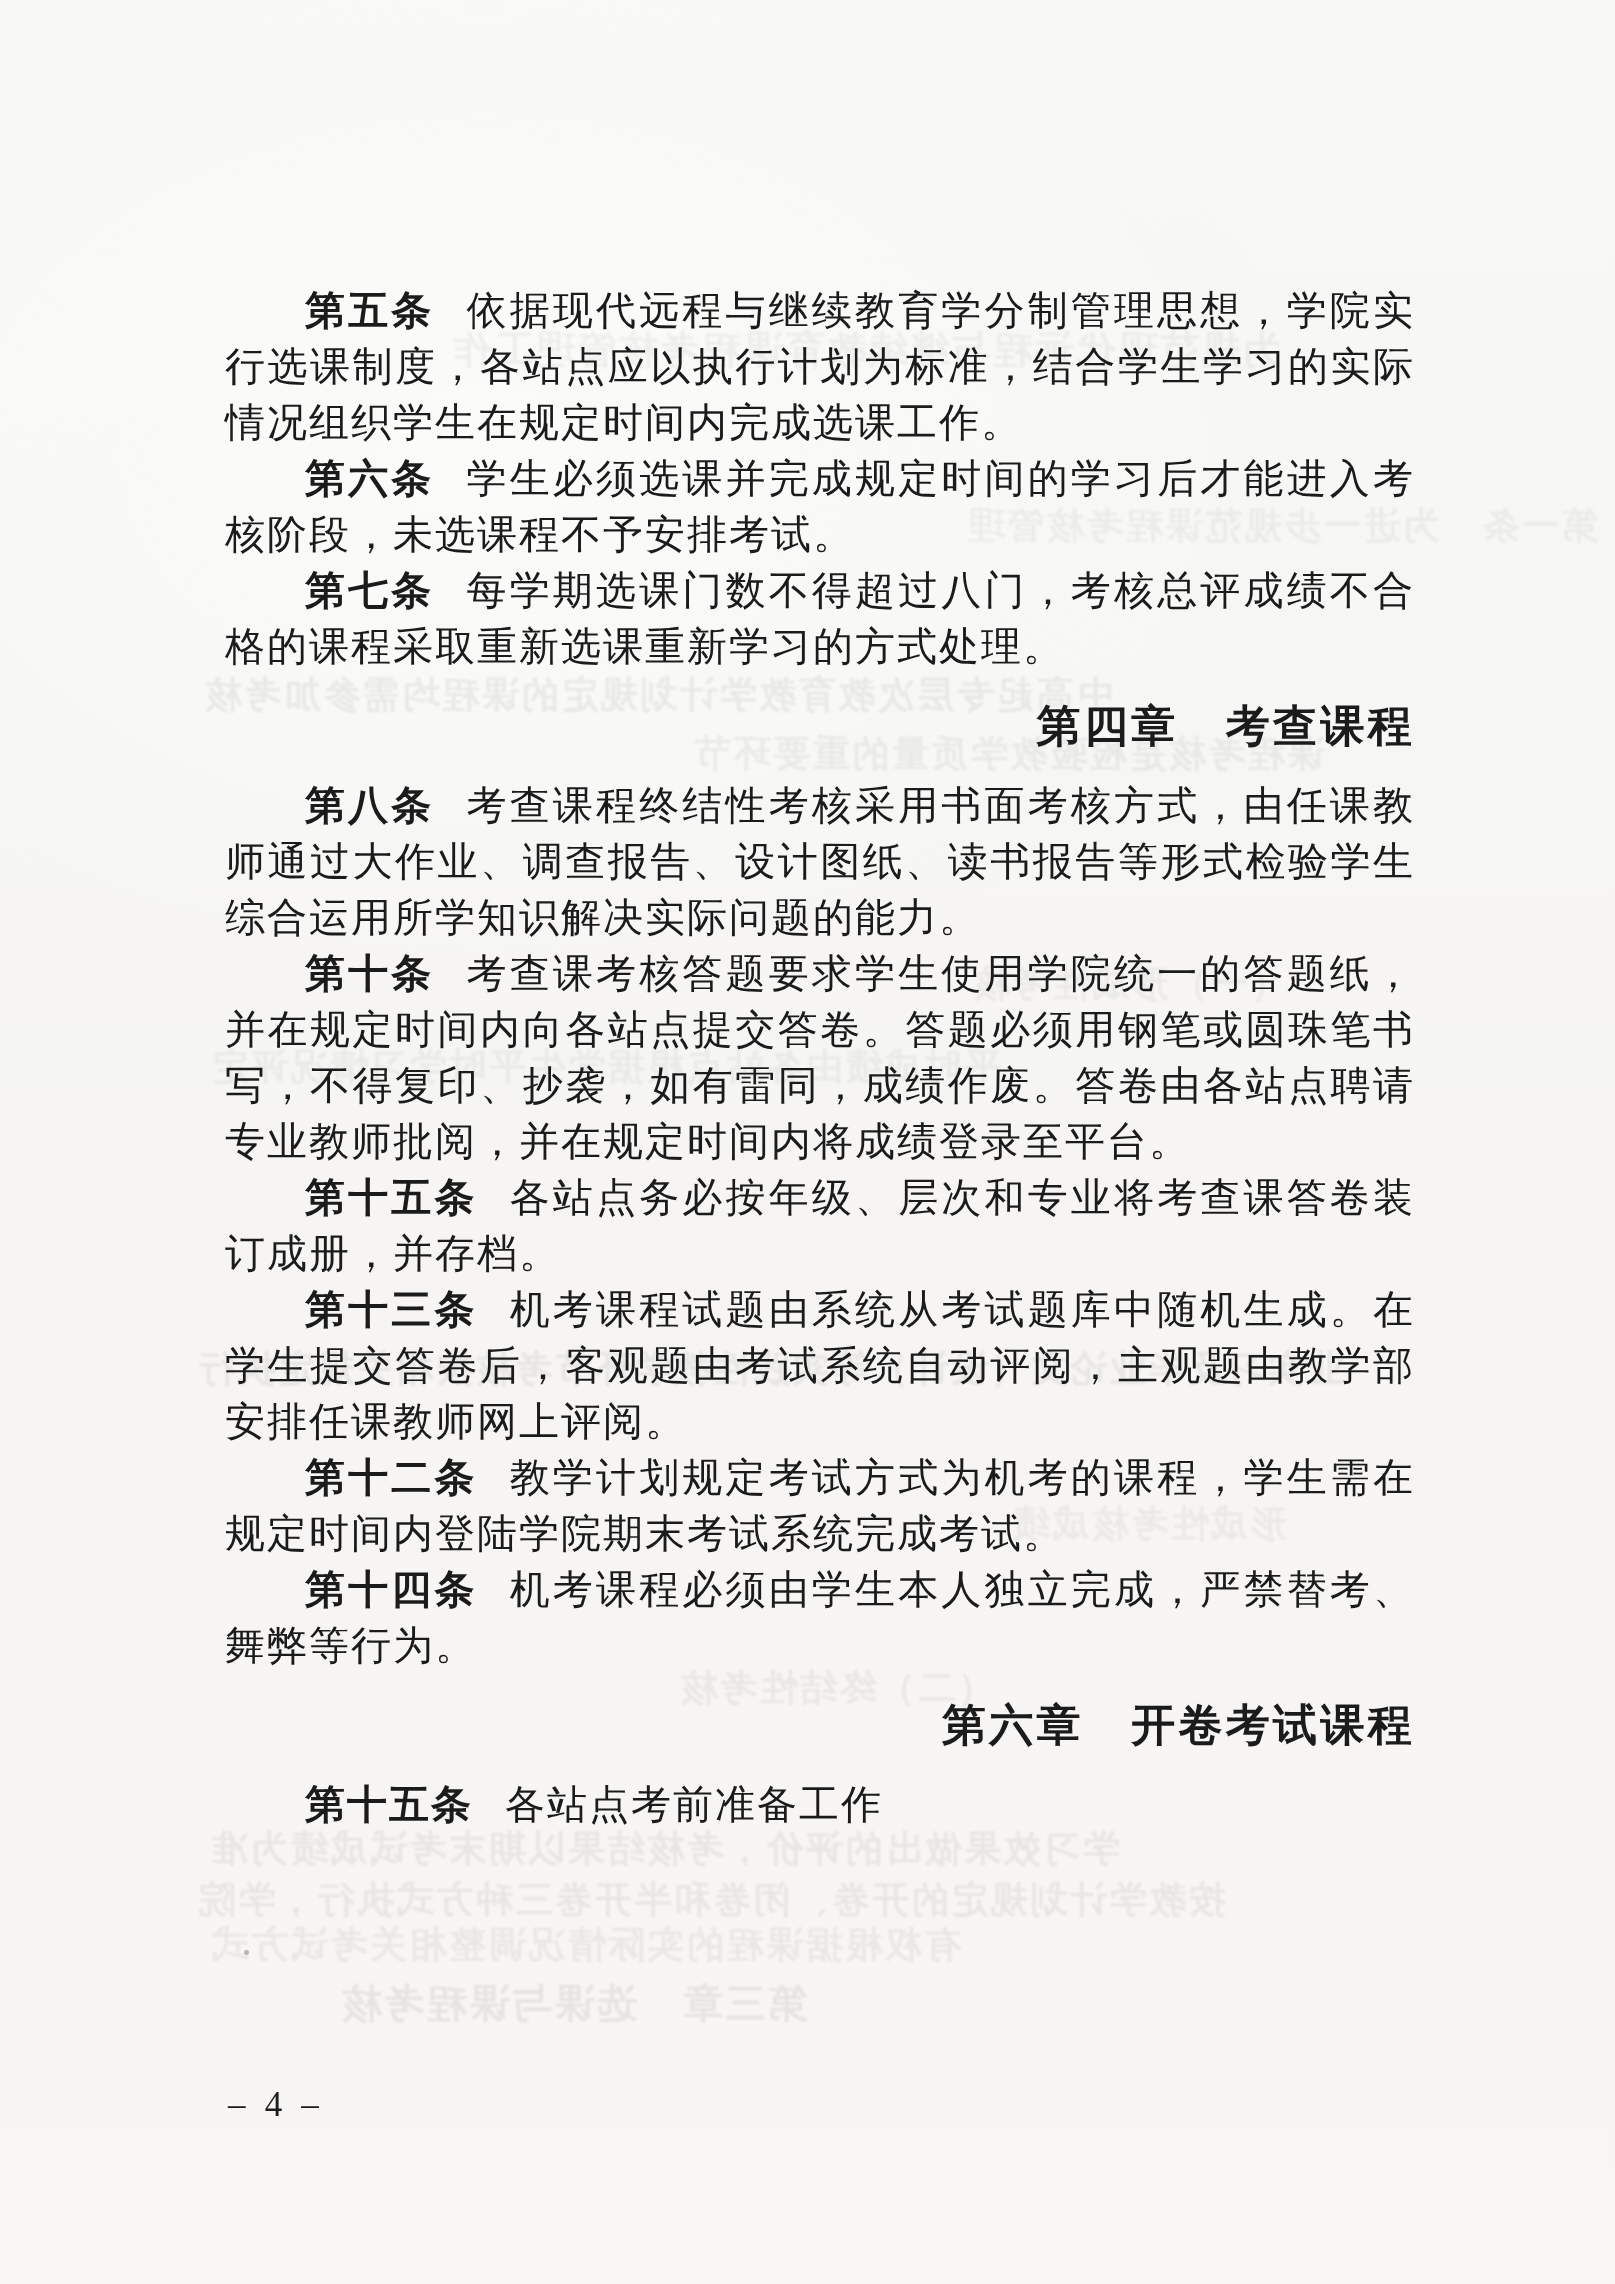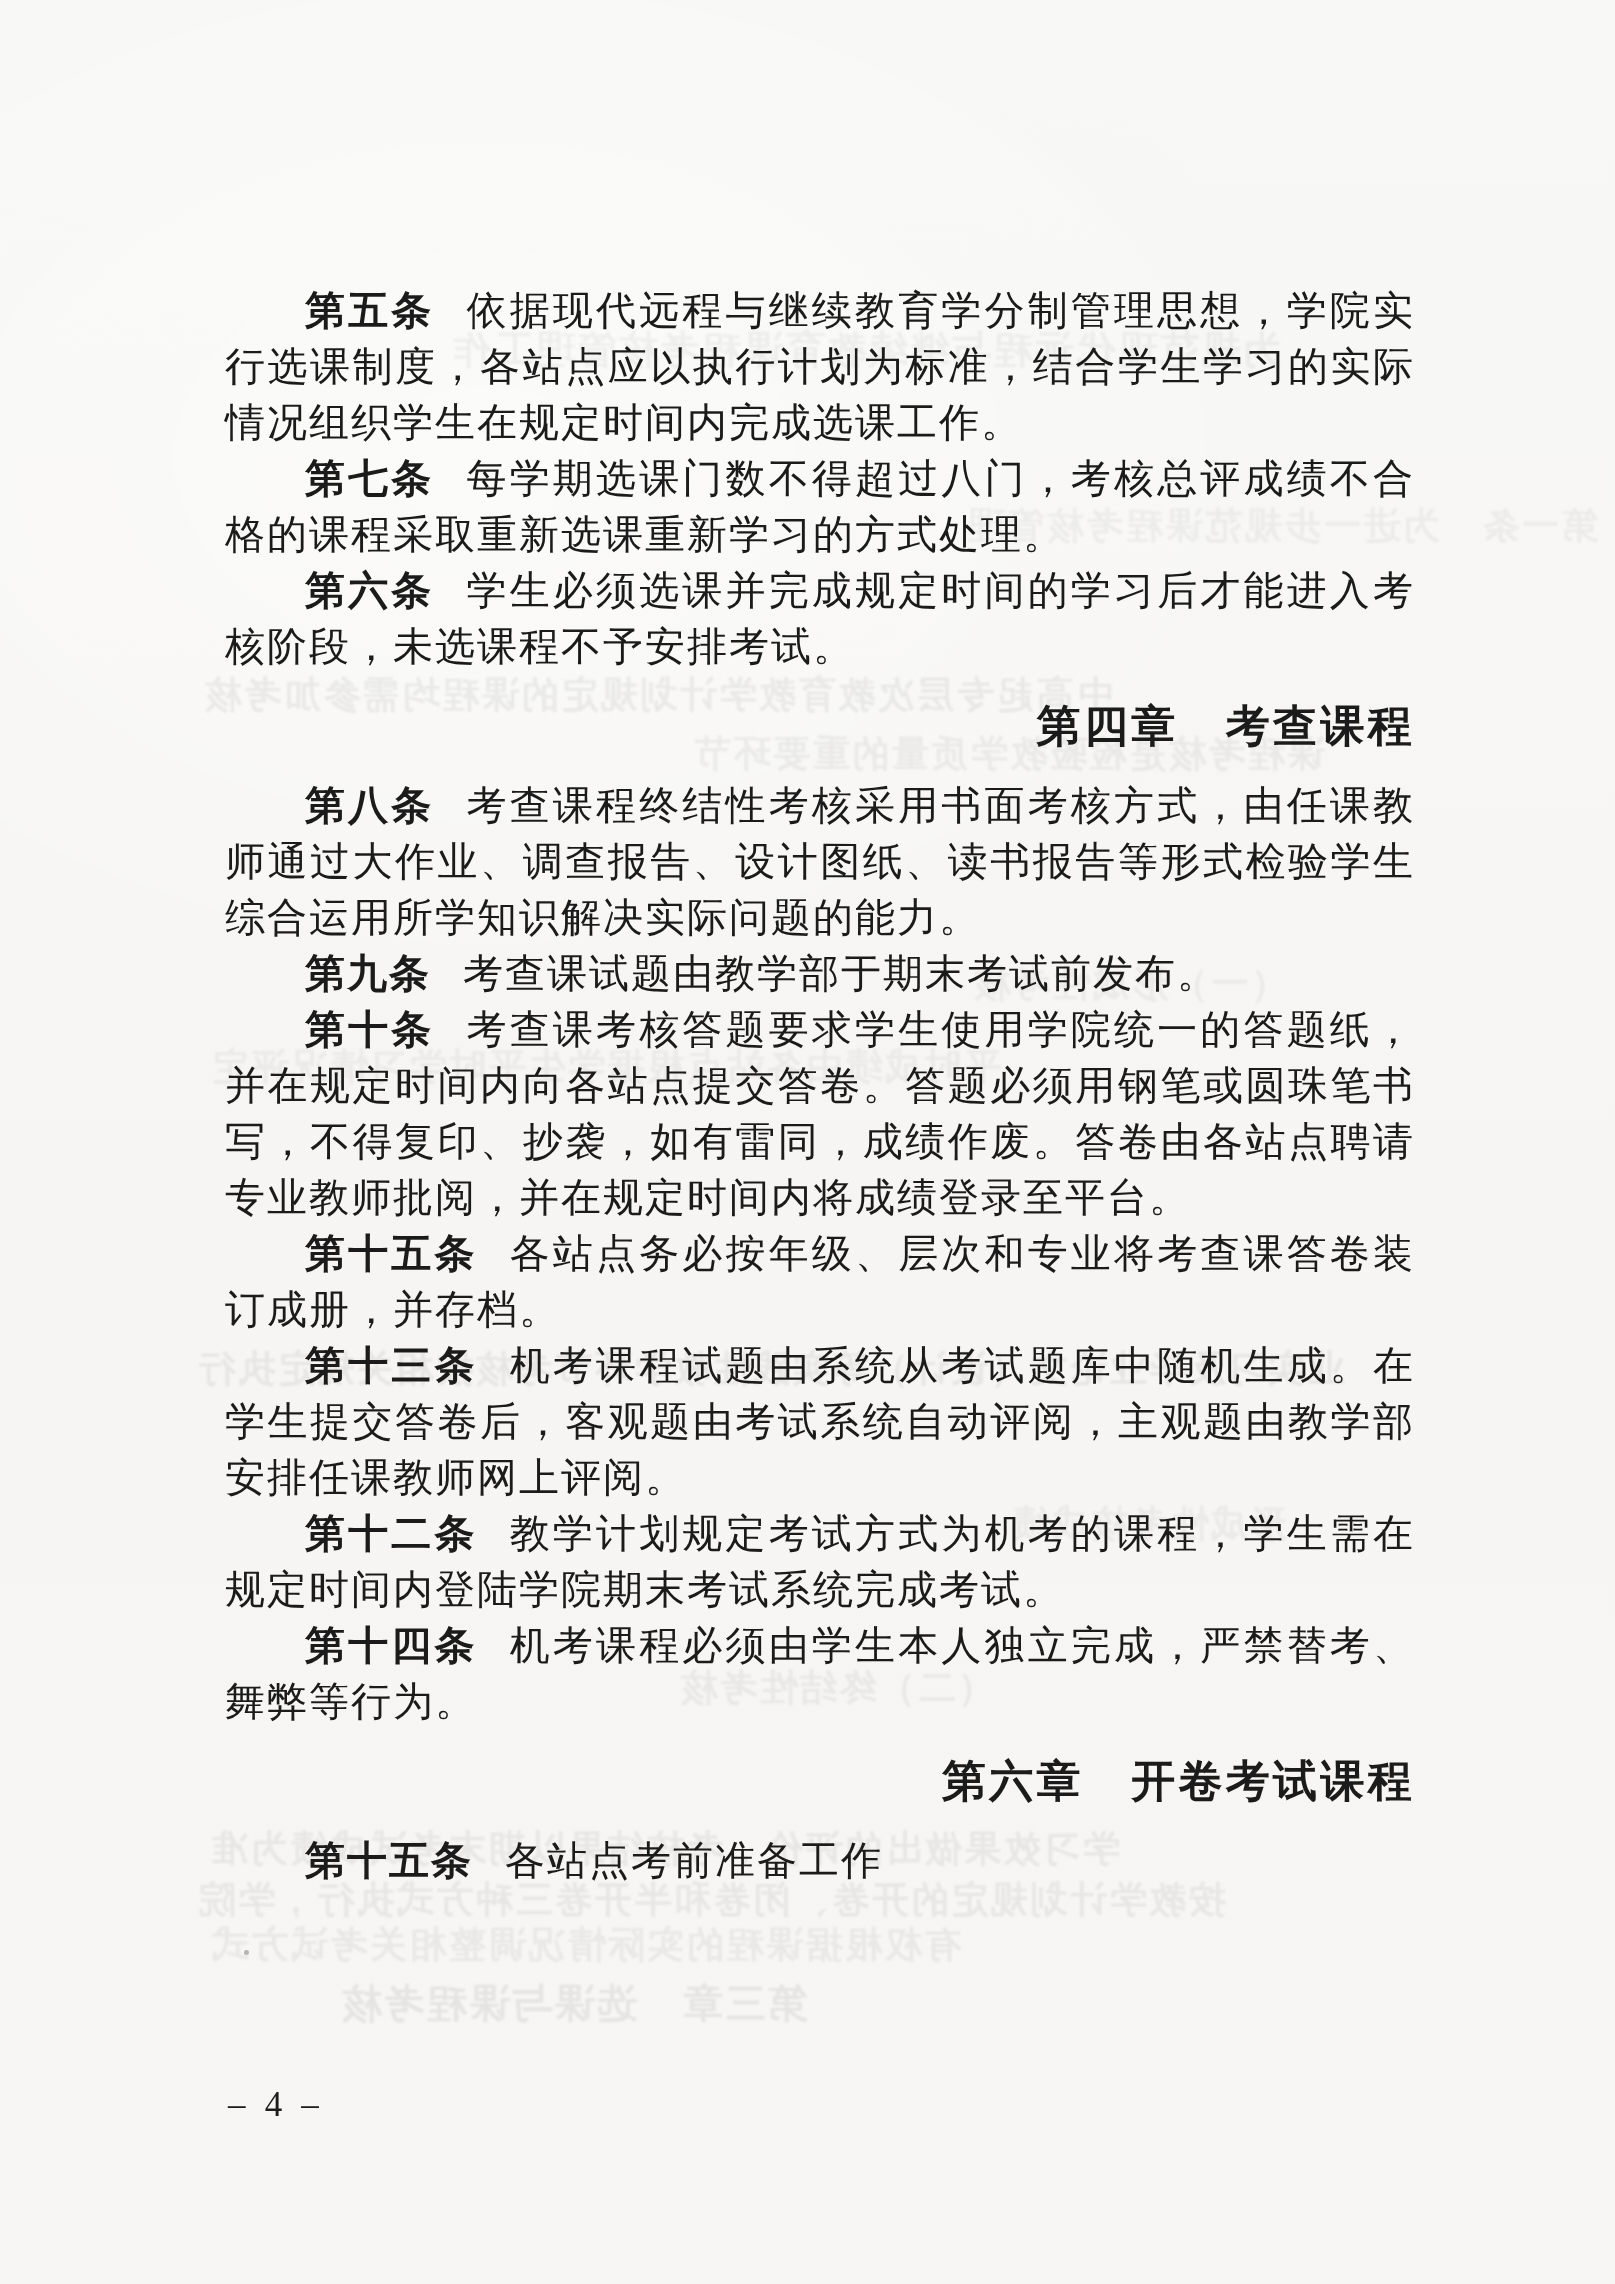--- a/index.html
+++ b/index.html
@@ -89,25 +89,24 @@
       <div class="ghost-line" style="left: 1010px; top: 1499px; font-size: 37px; opacity: 0.06;">形成性考核成绩</div>
       <div class="ghost-line" style="left: 678px; top: 1663px; font-size: 37px; opacity: 0.07;">（二）终结性考核</div>
       <div class="ghost-line" style="left: 209px; top: 1824px; font-size: 37px; opacity: 0.08;">学习效果做出的评价，考核结果以期末考试成绩为准</div>
       <div class="ghost-line" style="left: 196px; top: 1875px; font-size: 37px; opacity: 0.08;">按教学计划规定的开卷、闭卷和半开卷三种方式执行，学院</div>
       <div class="ghost-line" style="left: 209px; top: 1920px; font-size: 37px; opacity: 0.07;">有权根据课程的实际情况调整相关考试方式</div>
       <div class="ghost-line" style="left: 339px; top: 1976px; font-size: 40px; opacity: 0.09;">第三章　选课与课程考核</div>
     </div>
 
   <div class="doc-body">
       <p class="article"><span class="art-label">第五条</span><span>依据现代远程与继续教育学分制管理思想，学院实行选课制度，各站点应以执行计划为标准，结合学生学习的实际情况组织学生在规定时间内完成选课工作。</span></p>
+      <p class="article"><span class="art-label">第六条</span><span>学生必须选课并完成规定时间的学习后才能进入考核阶段，未选课程不予安排考试。</span></p>
       <p class="article"><span class="art-label">第七条</span><span>每学期选课门数不得超过八门，考核总评成绩不合格的课程采取重新选课重新学习的方式处理。</span></p>
-      <p class="article"><span class="art-label">第六条</span><span>学生必须选课并完成规定时间的学习后才能进入考核阶段，未选课程不予安排考试。</span></p>
       <div class="chapter">第四章　考查课程</div>
       <p class="article"><span class="art-label">第八条</span><span>考查课程终结性考核采用书面考核方式，由任课教师通过大作业、调查报告、设计图纸、读书报告等形式检验学生综合运用所学知识解决实际问题的能力。</span></p>
-      <p class="article"><span class="art-label">第九条</span><span>考查课试题由教学部于期末考试前发布。</span></p>
       <p class="article"><span class="art-label">第十条</span><span>考查课考核答题要求学生使用学院统一的答题纸，并在规定时间内向各站点提交答卷。答题必须用钢笔或圆珠笔书写，不得复印、抄袭，如有雷同，成绩作废。答卷由各站点聘请专业教师批阅，并在规定时间内将成绩登录至平台。</span></p>
       <p class="article"><span class="art-label">第十五条</span><span>各站点务必按年级、层次和专业将考查课答卷装订成册，并存档。</span></p>
       <p class="article"><span class="art-label">第十三条</span><span>机考课程试题由系统从考试题库中随机生成。在学生提交答卷后，客观题由考试系统自动评阅，主观题由教学部安排任课教师网上评阅。</span></p>
       <p class="article"><span class="art-label">第十二条</span><span>教学计划规定考试方式为机考的课程，学生需在规定时间内登陆学院期末考试系统完成考试。</span></p>
       <p class="article"><span class="art-label">第十四条</span><span>机考课程必须由学生本人独立完成，严禁替考、舞弊等行为。</span></p>
       <div class="chapter">第六章　开卷考试课程</div>
       <p class="article"><span class="art-label">第十五条</span><span>各站点考前准备工作</span></p>
     </div>
 
   <div class="speck"></div>

